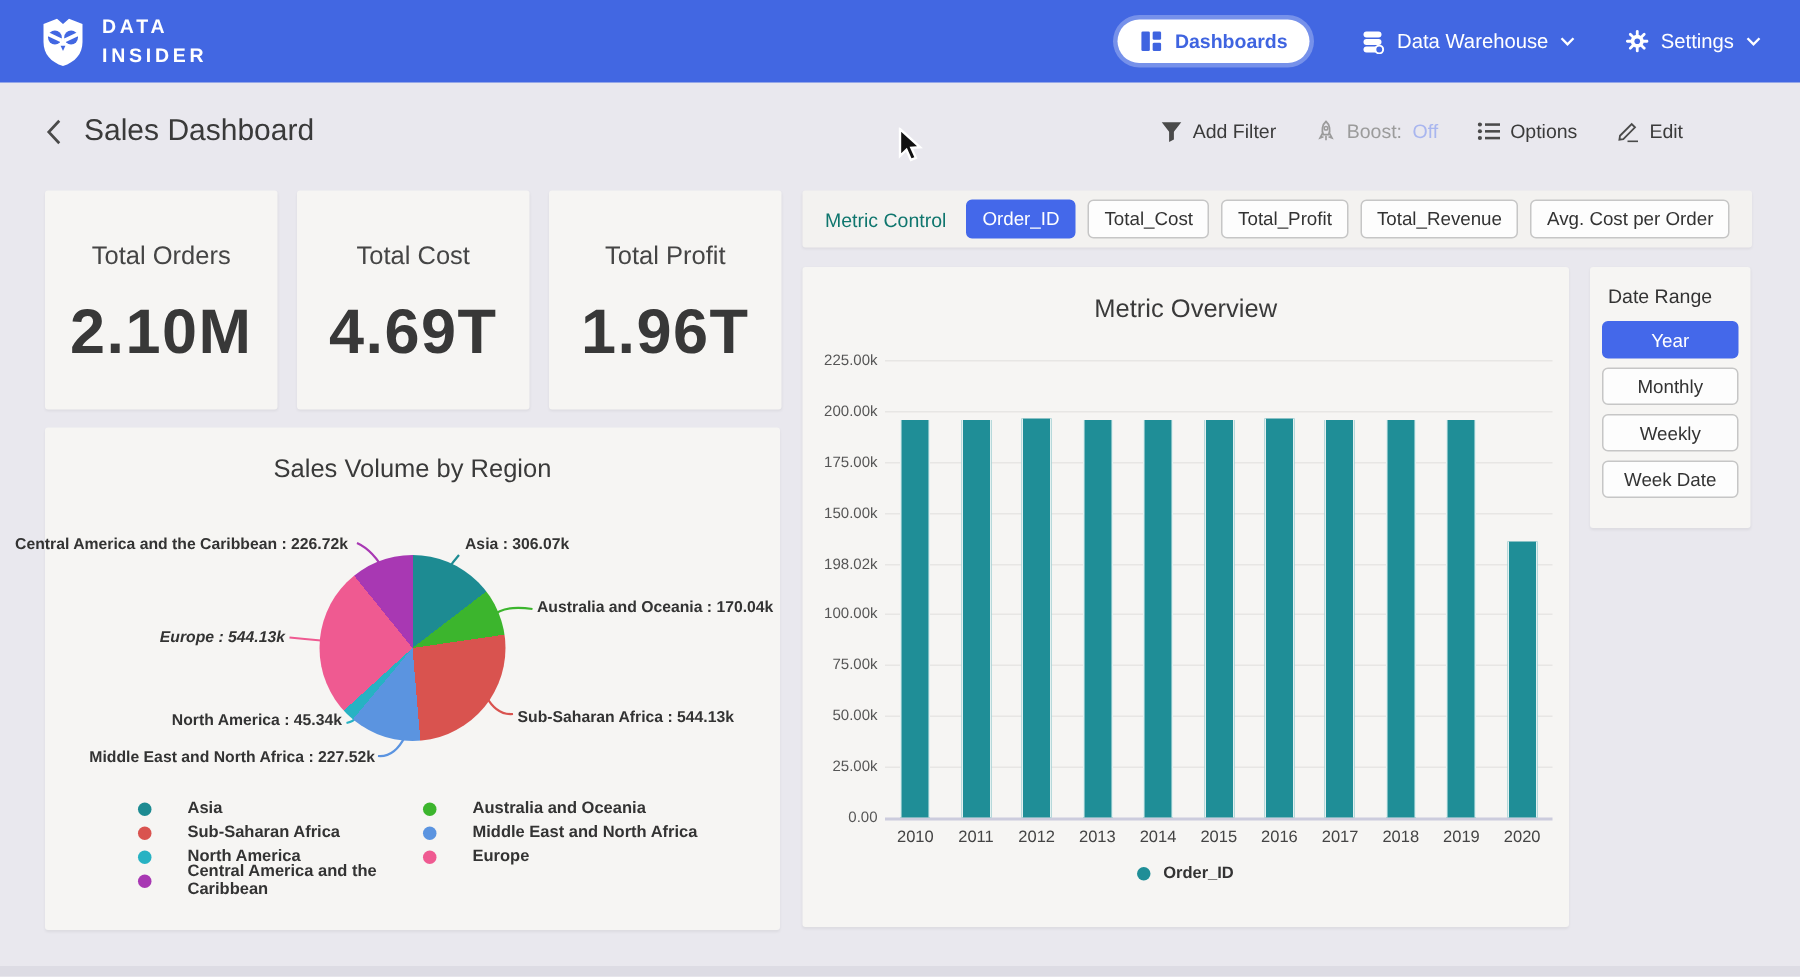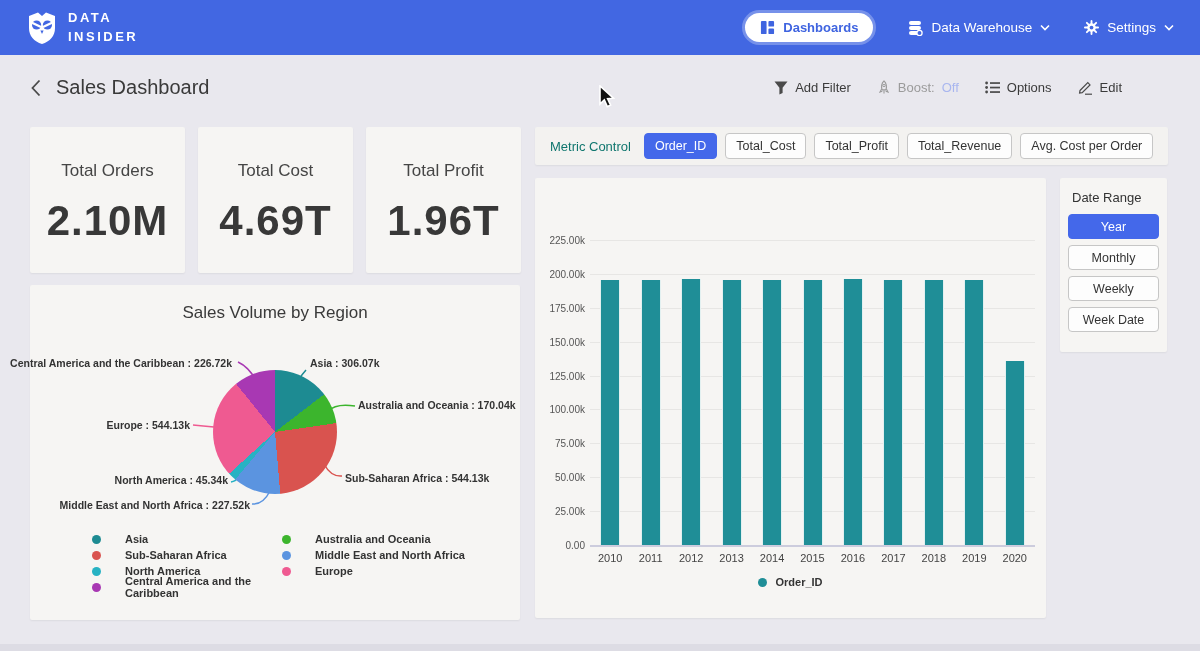--- a/index.html
+++ b/index.html
@@ -216,21 +216,21 @@
         <path d="M163,140 Q173,141 184,142" stroke="#ef5a91" stroke-width="1.5" fill="none"></path>
         <path d="M208,77 Q219,82 227,97" stroke="#a838b3" stroke-width="1.5" fill="none"></path>
       </svg>
     <div class="pie-circle" id="pie-circle" style="background: conic-gradient(rgb(29, 139, 146) 0deg, rgb(29, 139, 146) 52.54deg, rgb(60, 181, 45) 52.54deg, rgb(60, 181, 45) 81.73deg, rgb(217, 83, 79) 81.73deg, rgb(217, 83, 79) 175.14deg, rgb(91, 148, 224) 175.14deg, rgb(91, 148, 224) 219.89deg, rgb(39, 178, 195) 219.89deg, rgb(39, 178, 195) 227.68deg, rgb(239, 90, 145) 227.68deg, rgb(239, 90, 145) 321.08deg, rgb(168, 56, 179) 321.08deg, rgb(168, 56, 179) 360deg);"></div>
     <div id="pie-callouts">
         <div class="callout" style="left: 280px; top: 72px;">Asia : 306.07k</div>
         <div class="callout" style="left: 328px; top: 114px;">Australia and Oceania : 170.04k</div>
         <div class="callout" style="left: 315px; top: 187px;">Sub-Saharan Africa : 544.13k</div>
         <div class="callout" style="right: 270px; top: 214px;">Middle East and North Africa : 227.52k</div>
         <div class="callout" style="right: 292px; top: 189px;">North America : 45.34k</div>
-        <div class="callout" style="right: 330px; top: 134px;">Europe : 544.13k</div>
+        <div class="callout" style="right: 330px; top: 134px; font-style: italic;">Europe : 544.13k</div>
         <div class="callout" style="right: 288px; top: 72px;">Central America and the Caribbean : 226.72k</div>
       </div>
     <div class="pie-legend">
       <div class="pl-col1" id="pie-legend-col1">
           <div class="legend-row">
             <span class="dot" style="background: rgb(29, 139, 146);"></span>
             <span>Asia</span>
           </div>
           <div class="legend-row">
             <span class="dot" style="background: rgb(217, 83, 79);"></span>
@@ -257,31 +257,32 @@
           <div class="legend-row">
             <span class="dot" style="background: rgb(239, 90, 145);"></span>
             <span>Europe</span>
           </div>
         </div>
     </div>
   </div>
 </section>
 
 <section class="card bar-card">
+  <div class="card-title">Metric Overview</div>
   <div class="plot" id="bar-plot">
       <div class="gridline" style="top: 0px;"></div>
       <div class="ytick" style="top: -5px;">225.00k</div>
       <div class="gridline" style="top: 33.8889px;"></div>
       <div class="ytick" style="top: 28.8889px;">200.00k</div>
       <div class="gridline" style="top: 67.7778px;"></div>
       <div class="ytick" style="top: 62.7778px;">175.00k</div>
       <div class="gridline" style="top: 101.667px;"></div>
       <div class="ytick" style="top: 96.6667px;">150.00k</div>
       <div class="gridline" style="top: 135.556px;"></div>
-      <div class="ytick" style="top: 130.556px;">125.00k</div>
+      <div class="ytick" style="top: 130.556px;">198.02k</div>
       <div class="gridline" style="top: 169.444px;"></div>
       <div class="ytick" style="top: 164.444px;">100.00k</div>
       <div class="gridline" style="top: 203.333px;"></div>
       <div class="ytick" style="top: 198.333px;">75.00k</div>
       <div class="gridline" style="top: 237.222px;"></div>
       <div class="ytick" style="top: 232.222px;">50.00k</div>
       <div class="gridline" style="top: 271.111px;"></div>
       <div class="ytick" style="top: 266.111px;">25.00k</div>
       <div class="gridline base" style="top: 305px;"></div>
       <div class="ytick" style="top: 300px;">0.00</div>

